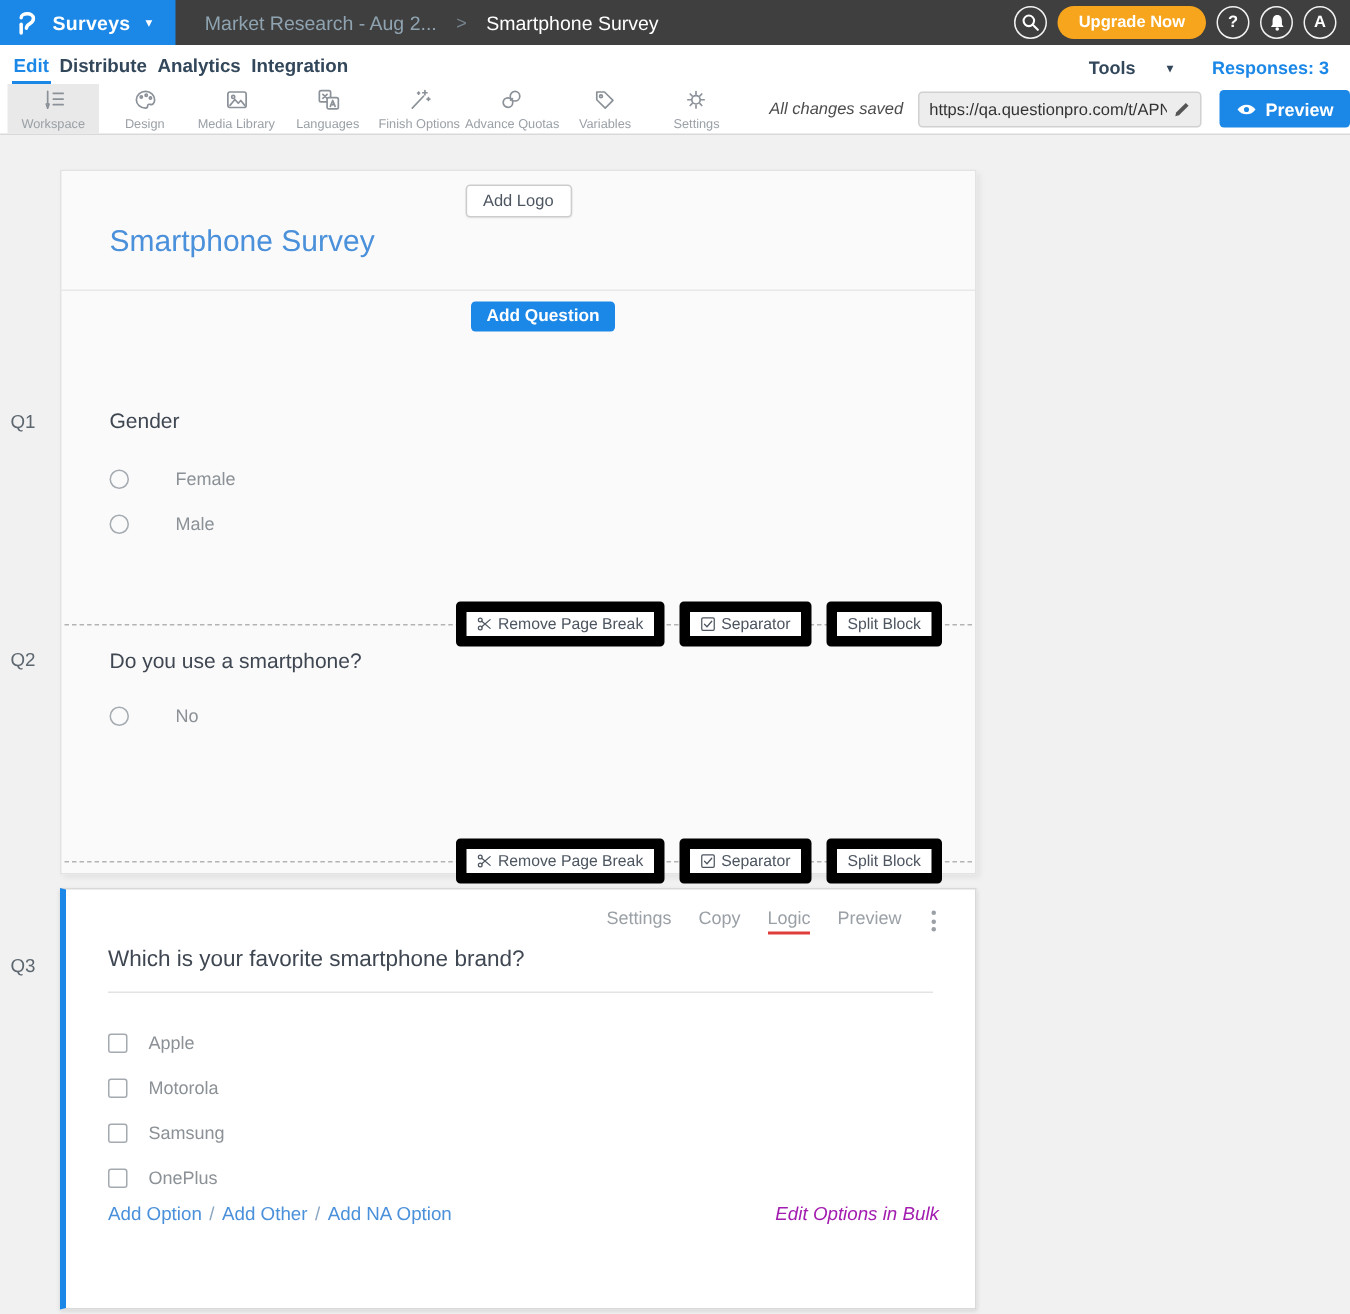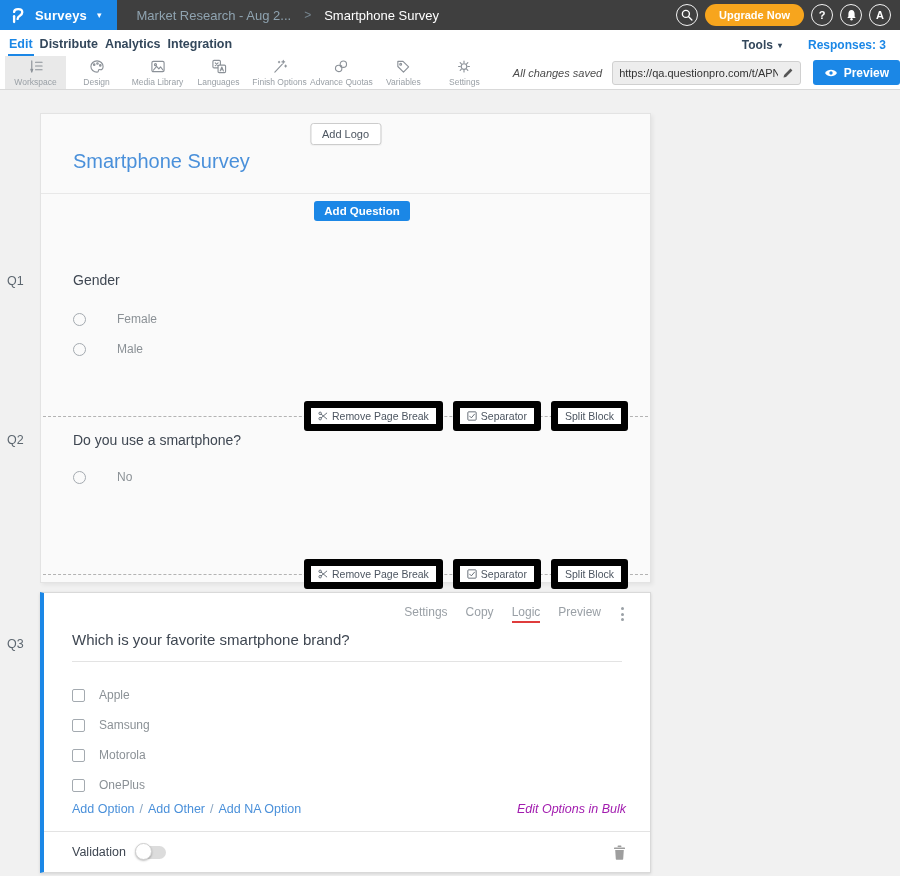--- a/index.html
+++ b/index.html
@@ -17,21 +17,21 @@
   .topbar-right { margin-left:auto; display:flex; align-items:center; gap:7px; padding-right:9px; }
   .circle-btn { width:22px; height:22px; border:1.5px solid #f2f2f2; border-radius:50%; display:flex; align-items:center; justify-content:center; font-size:11px; font-weight:700; color:#fff; cursor:pointer; flex:none; }
   .upgrade-btn { background:#f7a51d; height:22px; border-radius:11px; padding:0 14px; font-size:11px; font-weight:700; display:flex; align-items:center; cursor:pointer; }
 
   
   .navbar { height:26px; background:#fff; display:flex; align-items:flex-end; }
   .nav-tabs { display:flex; gap:5px; padding-left:8px; }
   .nav-tab { color:#33475b; font-size:12.5px; font-weight:600; padding:4px 1px 3px; cursor:pointer; border-bottom:2px solid transparent; }
   .nav-tab.active { color:#1b87e6; border-bottom-color:#1b87e6; }
   .nav-right { margin-left:auto; display:flex; align-items:center; gap:26px; padding:0 14px 4px 0; }
-  .tools-link { color:#33475b; font-size:12px; font-weight:700; display:flex; gap:5px; align-items:center; cursor:pointer; }
+  .tools-link { color:#33475b; font-size:12px; font-weight:700; display:flex; gap:21px; align-items:center; cursor:pointer; }
   .tools-link .caret-down { font-size:8px; color:#33475b; }
   .responses-link { color:#1b87e6; font-size:12px; font-weight:600; cursor:pointer; }
 
   
   .toolbar { height:34px; background:#fff; border-bottom:1px solid #d9d9d9; display:flex; align-items:stretch; padding-left:5px; }
   .tool-item { width:65px; display:flex; flex-direction:column; align-items:center; justify-content:center; gap:2px; cursor:pointer; }
   .tool-item.active { background:#e9e9e9; }
   .tool-label { font-size:8.5px; color:#9aa0a6; white-space:nowrap; }
   .tool-ico { height:16px; display:flex; align-items:center; }
   .tool-ico svg { stroke:#8b9198; fill:none; stroke-width:1.2; stroke-linecap:round; stroke-linejoin:round; }
@@ -357,47 +357,34 @@
           </span>
       </div>
       <div class="q3-question">Which is your favorite smartphone brand?</div>
       <div class="q3-opts">
         <div class="opt">
           <span class="checkbox"></span>
           <span class="optlabel">Apple</span>
         </div>
         <div class="opt">
           <span class="checkbox"></span>
-          <span class="optlabel">Samsung</span>
+          <span class="optlabel">Motorola</span>
         </div>
         <div class="opt">
           <span class="checkbox"></span>
-          <span class="optlabel">Motorola</span>
+          <span class="optlabel">Samsung</span>
         </div>
         <div class="opt">
           <span class="checkbox"></span>
           <span class="optlabel">OnePlus</span>
         </div>
       </div>
       <div class="q3-links">
         <span class="link-blue">Add Option</span>
         <span class="link-sep">/</span>
         <span class="link-blue">Add Other</span>
         <span class="link-sep">/</span>
         <span class="link-blue">Add NA Option</span>
         <span class="bulk-link">Edit Options in Bulk</span>
       </div>
-      <div class="validation-row">
-        <span class="validation-label">Validation</span>
-        <span class="toggle">
-            <span class="toggle-knob"></span>
-          </span>
-        <span class="trash-btn">
-          <svg width="13" height="15" viewBox="0 0 13 15">
-              <rect x="4.6" y="0.5" width="3.8" height="1.6" rx="0.5" fill="#9e9e9e"></rect>
-              <rect x="1" y="2.6" width="11" height="1.5" rx="0.5" fill="#9e9e9e"></rect>
-              <path d="M2.2,5 L10.8,5 L10.2,14 C10.2,14.4 9.9,14.7 9.5,14.7 L3.5,14.7 C3.1,14.7 2.8,14.4 2.8,14 Z" fill="#9e9e9e"></path>
-            </svg>
-        </span>
-      </div>
     </div>
   </div>
 </div>
 
 </body></html>

